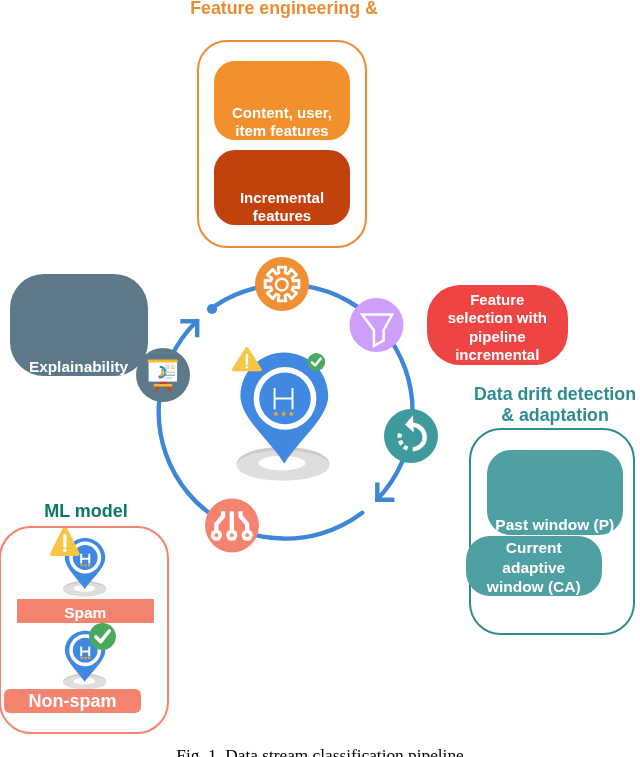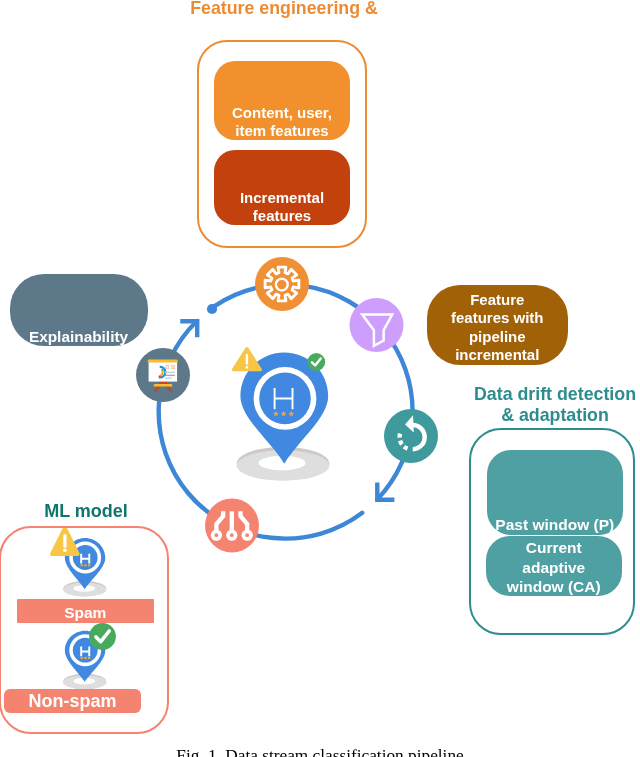--- a/index.html
+++ b/index.html
@@ -211,45 +211,45 @@
 <div class="grp-title abs" style="left:456px;top:384px;width:198px;font-size:17.8px;color:#2D8C8E;">
   <div>Data drift detection</div>
   <div>&amp; adaptation</div>
 </div>
 <div class="boxframe" style="left:469px;top:428px;width:166px;height:207px;border:2px solid #2D8C8E;border-radius:32px;"></div>
 <div class="pill" style="left:487px;top:450px;width:135.5px;height:85px;background:#4FA0A3;border-radius:24px;font-size:15.5px;white-space:nowrap;">
   <div>
     <div>Past window (P)</div>
   </div>
 </div>
-<div class="pill" style="left:486px;top:536px;width:135.5px;height:60px;background:#4FA0A3;border-radius:24px;font-size:15.5px;line-height:1.24;">
+<div class="pill" style="left:466px;top:536px;width:135.5px;height:60px;background:#4FA0A3;border-radius:24px;font-size:15.5px;line-height:1.24;">
   <div>
     <div>Current</div>
     <div>adaptive</div>
     <div>window (CA)</div>
   </div>
 </div>
 
 <div class="grp-title abs" style="left:0px;top:501px;width:172px;font-size:18px;color:#0f766e;">
   <div>ML model</div>
 </div>
 <div class="boxframe" style="left:-1px;top:525.5px;width:170px;height:208.5px;border:2px solid #F4836F;border-radius:32px;"></div>
 <div class="pill" style="left:16.8px;top:599px;width:137px;height:23.5px;background:#F4836F;border-radius:1px;font-size:15.5px;">
   <div>Spam</div>
 </div>
 <div class="pill" style="left:4px;top:689px;width:137px;height:23.5px;background:#F4836F;border-radius:6px;font-size:18px;">
   <div>Non-spam</div>
 </div>
 
-<div class="pill" style="left:9.5px;top:274px;width:138px;height:72px;background:#5C7889;border-radius:34px;font-size:15.4px;">
+<div class="pill" style="left:9.5px;top:274px;width:138px;height:102px;background:#5C7889;border-radius:34px;font-size:15.4px;">
   <div>Explainability</div>
 </div>
 
-<div class="pill" style="left:427px;top:285px;width:140.5px;height:80px;background:#a16207;border-radius:33px;font-size:15px;line-height:1.24;">
+<div class="pill" style="left:427px;top:285px;width:140.5px;height:80px;background:#ef4444;border-radius:33px;font-size:15px;line-height:1.24;">
   <div>
     <div>Feature</div>
-    <div>features with</div>
+    <div>selection with</div>
     <div>pipeline</div>
     <div>incremental</div>
   </div>
 </div>
 
 <div class="cap" style="left:0;top:747px;font-size:17.3px;line-height:1;font-family:'Liberation Serif',serif;">Fig. 1. Data stream classification pipeline</div>
 
 </body></html>

